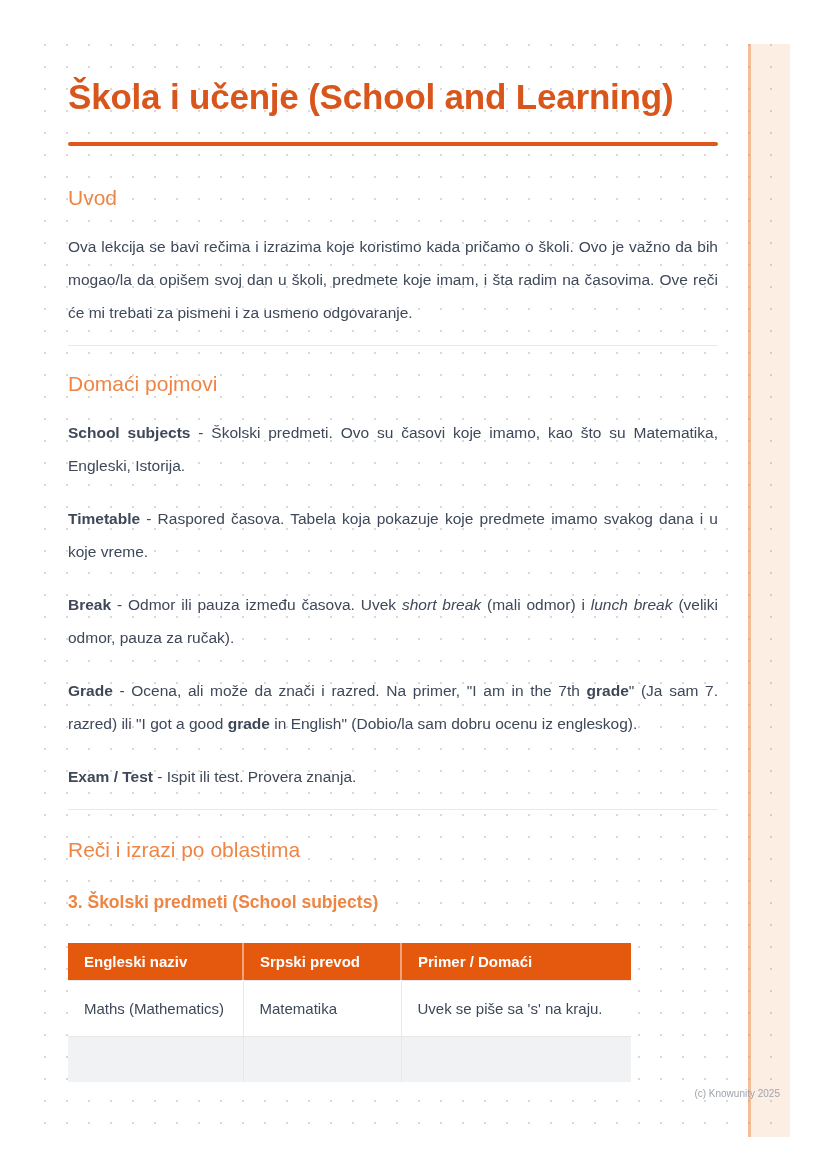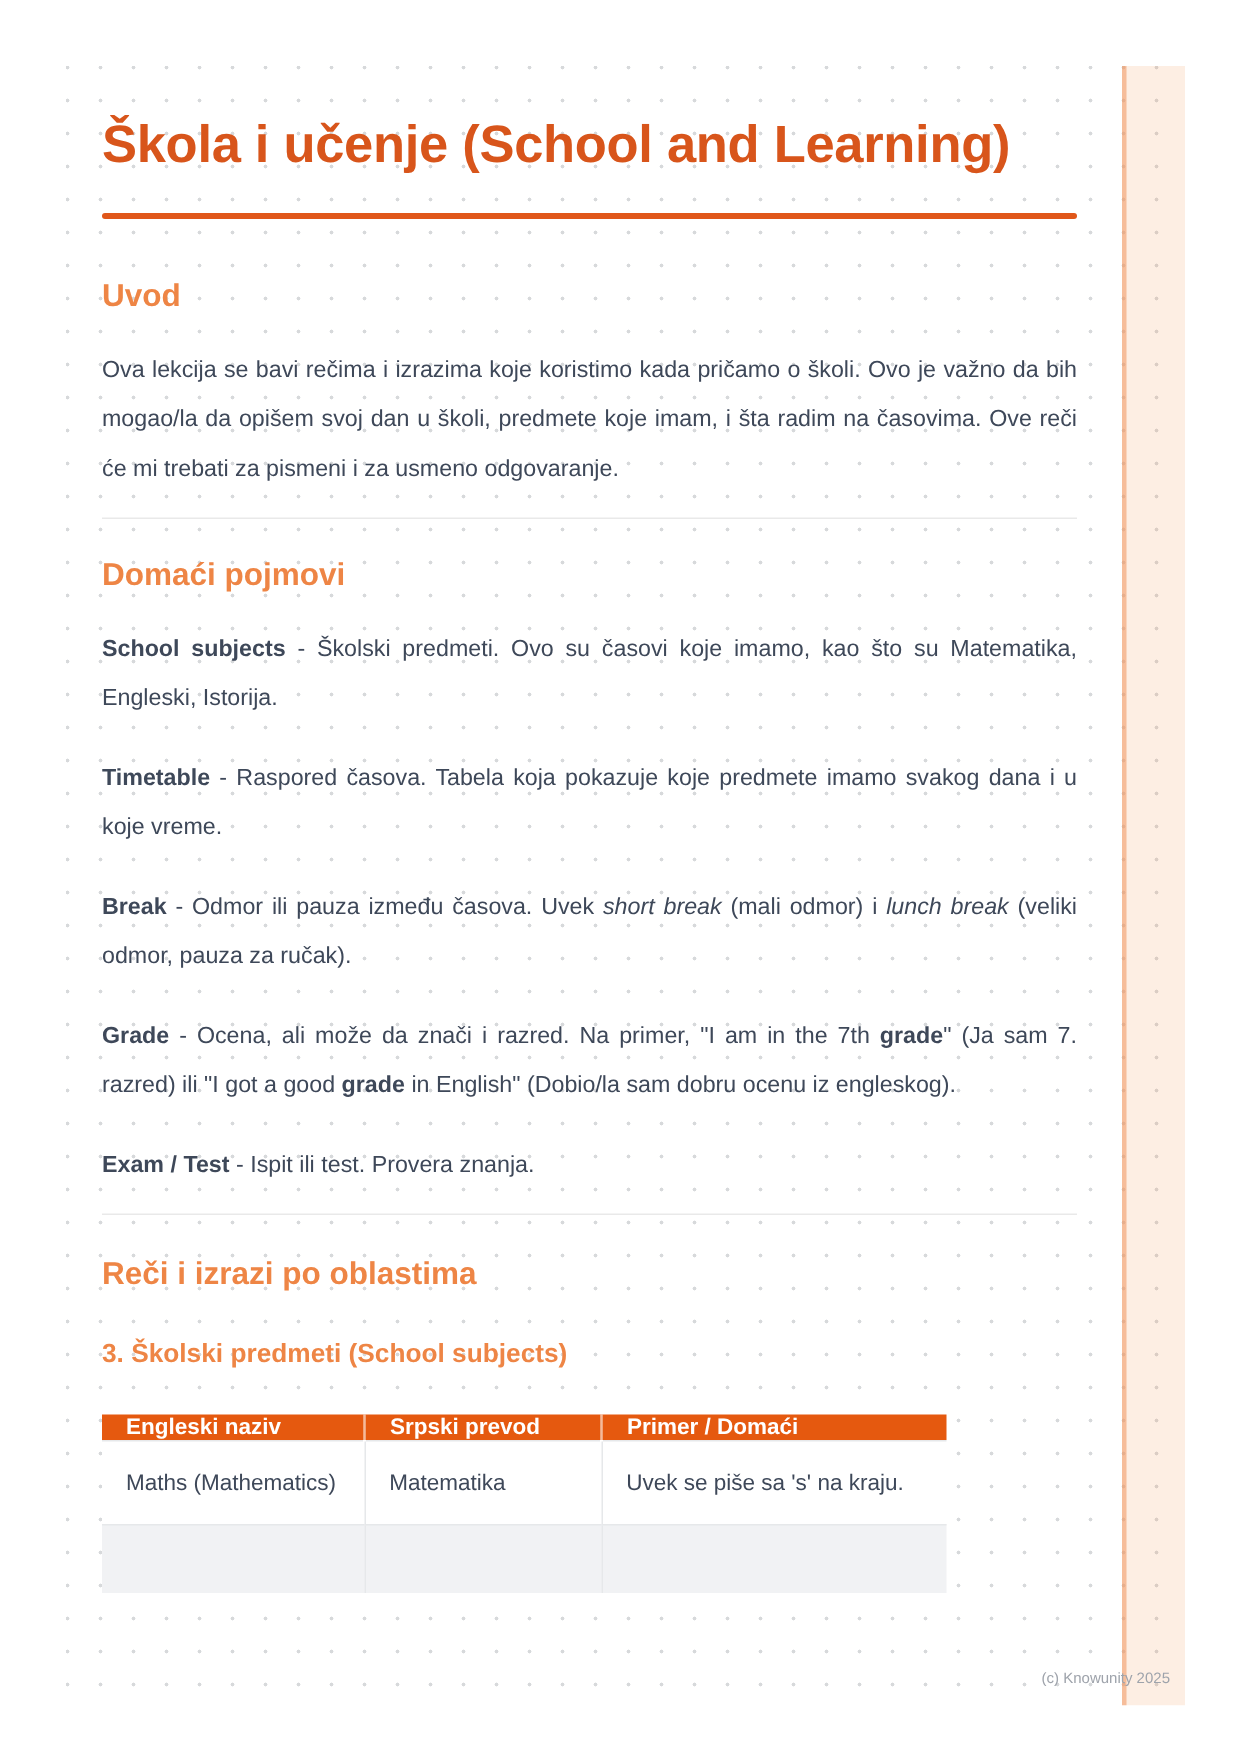--- a/index.html
+++ b/index.html
@@ -37,21 +37,21 @@
   h1.page-title{
     margin-top:30px;max-width:620px;
     font-size:35px;line-height:1.3;font-weight:700;letter-spacing:-.2px;
     color:var(--title-orange);
   }
   .title-rule{
     margin-top:22px;height:4px;width:650px;background:var(--rule-orange);
     border-radius:2px;
   }
   h2.section-heading{
-    font-size:21px;font-weight:700;color:var(--heading-orange);
+    font-size:21px;font-weight:400;color:var(--heading-orange);
   }
   .h2-uvod{margin-top:40px;}
   .h2-kljucni{margin-top:26px;}
   .h2-reci{margin-top:28px;}
   h3.subsection-heading{
     margin-top:30px;font-size:17.5px;font-weight:700;color:var(--heading-orange);
   }
   p.para{
     margin-top:20px;width:650px;
     font-size:15.5px;line-height:33px;text-align:justify;
@@ -66,34 +66,34 @@
   .hr-2{margin-top:20px;}
   table.vocab-table{
     margin-top:30px;border-collapse:collapse;table-layout:fixed;width:563px;
     background:#fff;
   }
   table.vocab-table col.c1{width:175px;}
   table.vocab-table col.c2{width:158px;}
   table.vocab-table col.c3{width:230px;}
   table.vocab-table th{
     background:var(--table-header-bg);color:#fff;font-weight:700;
-    text-align:left;font-size:15px;padding:0 16px;
+    text-align:left;font-size:15px;padding:10px 16px;
     border-left:2px solid rgba(255,255,255,0.45);
   }
   table.vocab-table th:first-child{border-left:none;}
   table.vocab-table td{
     font-size:15px;color:var(--body-text);padding:19px 16px;
     border-left:1px solid #E6E8EA;border-top:1px solid #E6E8EA;
     background:#fff;vertical-align:middle;
   }
   table.vocab-table td:first-child{border-left:none;}
   table.vocab-table td .b{font-weight:400;text-align:right;}
   table.vocab-table tr.alt td{background:var(--alt-row);height:46px;}
   .footer-copyright{
-    position:absolute;right:10px;bottom:12px;z-index:3;
+    position:absolute;right:10px;bottom:38px;z-index:3;
     font-size:10px;color:#9EA3AB;
   }
 </style>
 </head>
 <body>
 
 <div class="page">
   <div class="accent-stripe"></div>
 
   <div class="content">

